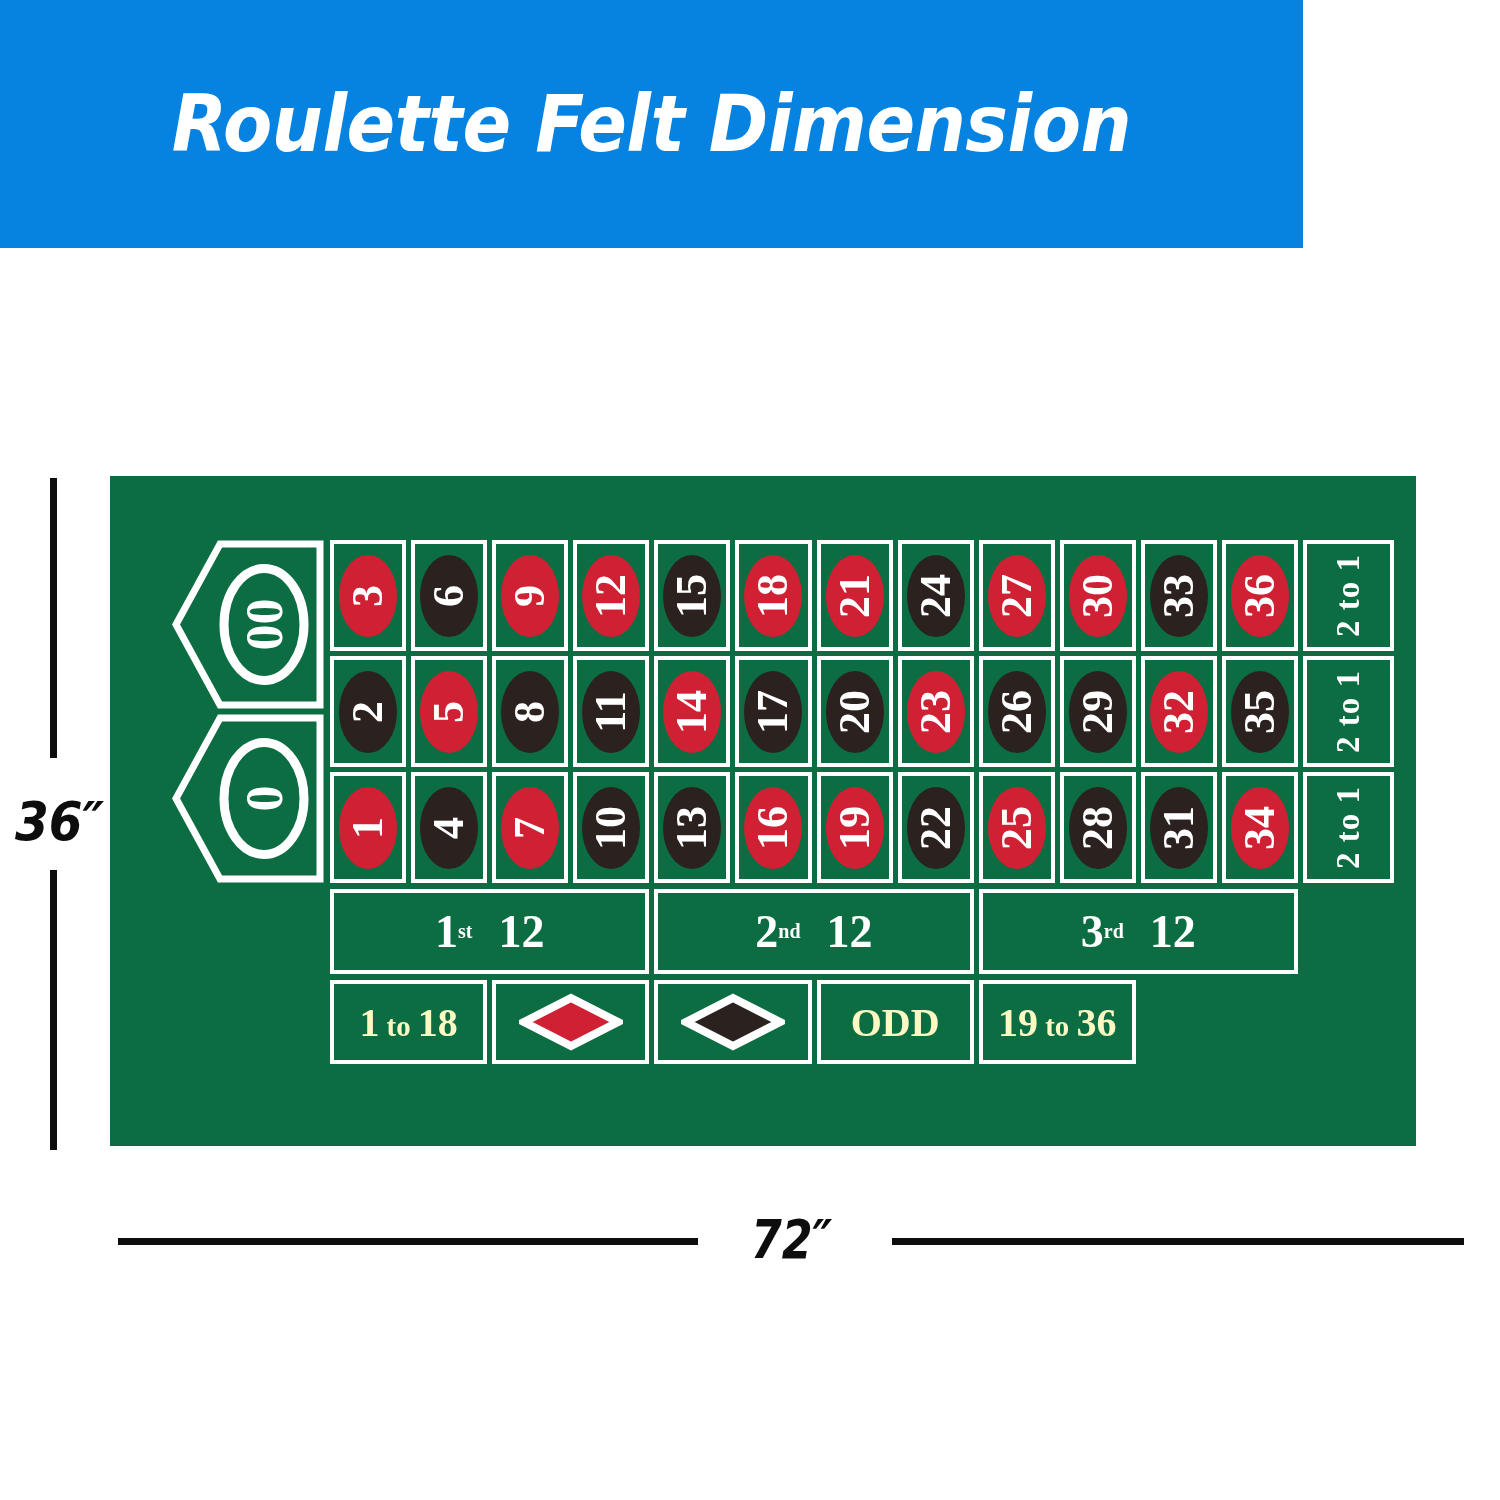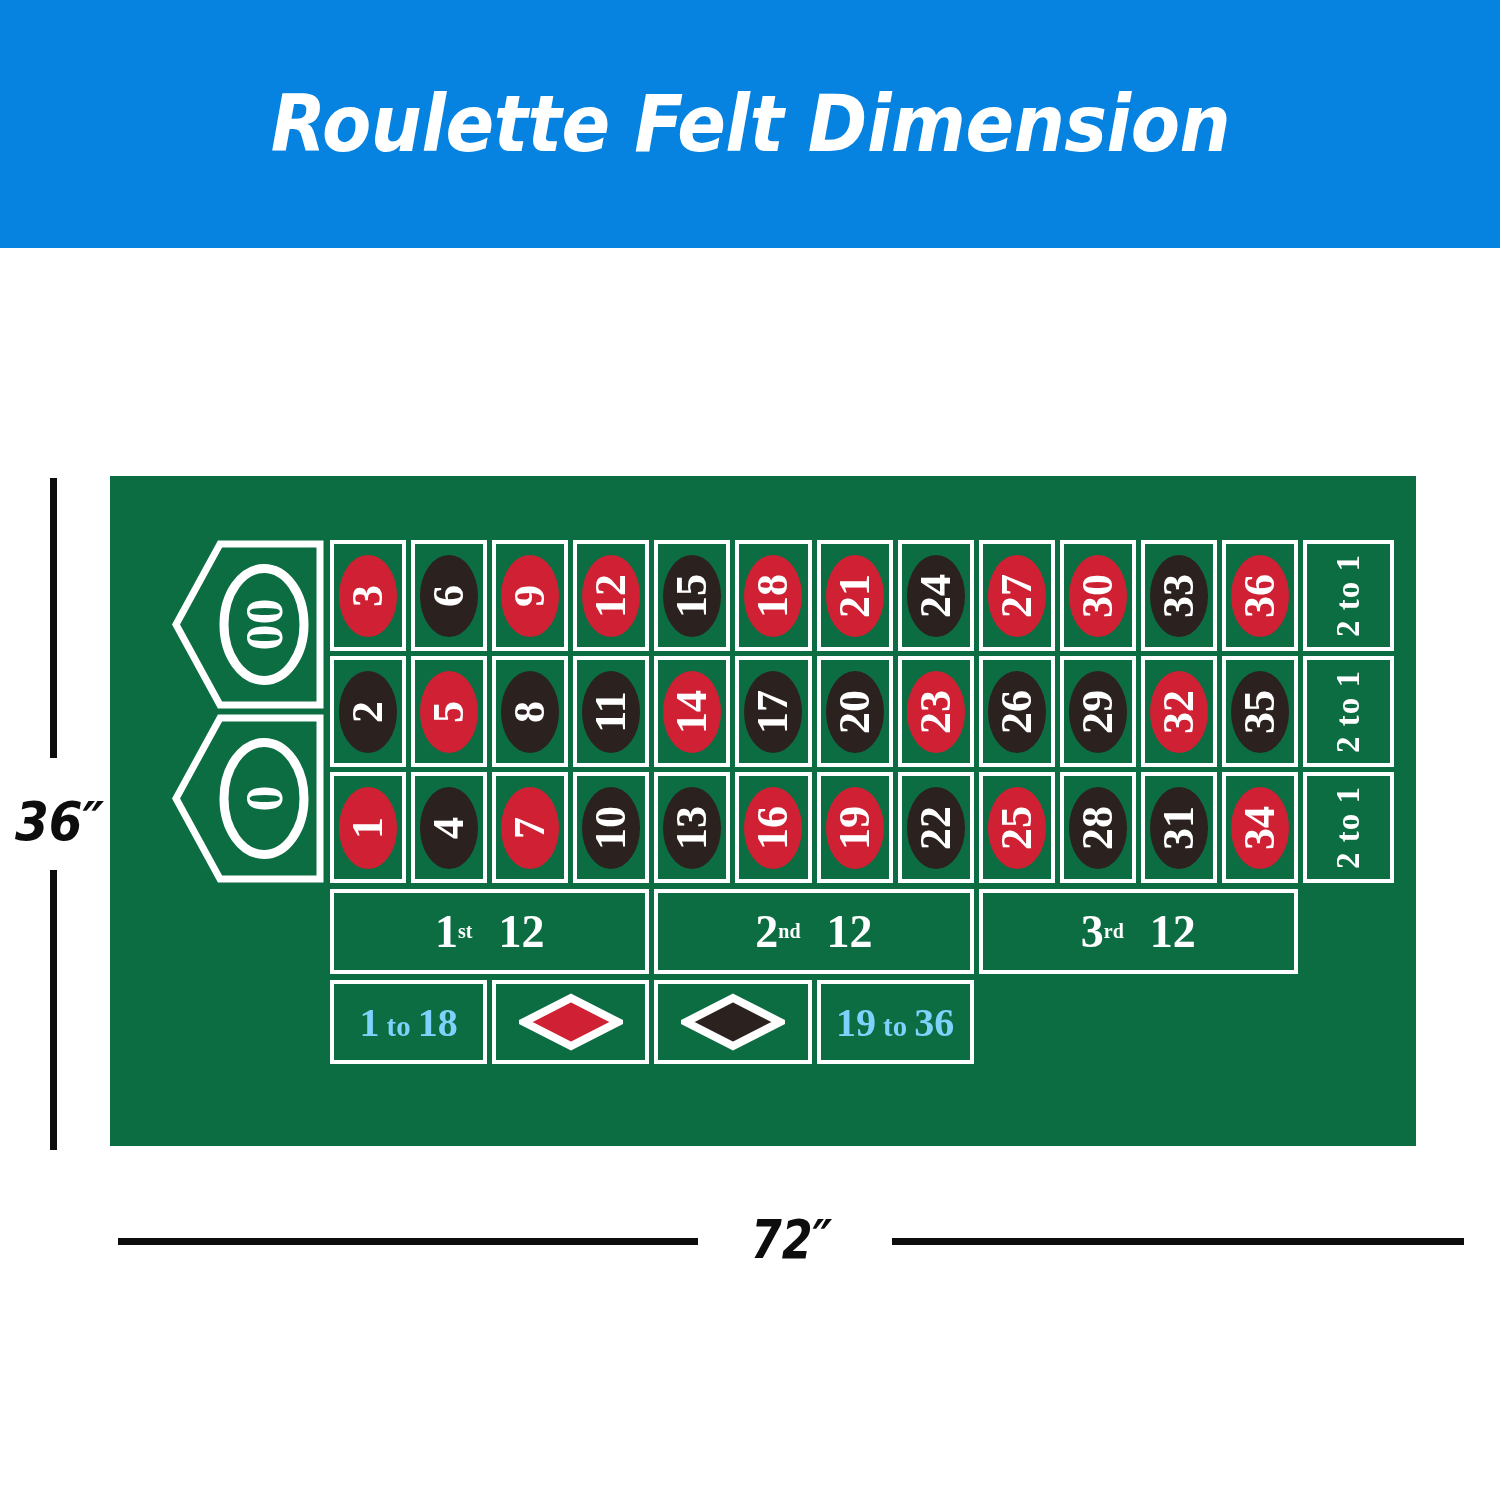--- a/index.html
+++ b/index.html
@@ -14,21 +14,21 @@
     font-family: "Liberation Sans", sans-serif;
     overflow: hidden;
     position: relative;
   }
 
   
   #header-banner {
     position: absolute;
     left: 0;
     top: 0;
-    width: 1500px;
+    width: 1303px;
     height: 248px;
     background: #0682e0;
     display: flex;
     align-items: center;
     justify-content: center;
   }
   #header-title {
     color: #ffffff;
     font-family: "DejaVu Sans", sans-serif;
     font-size: 78px;
@@ -221,21 +221,21 @@
     grid-template-columns: repeat(6, 1fr);
     gap: 5px;
   }
   .outside-cell {
     border: 4px solid #ffffff;
     box-sizing: border-box;
     background: #0c6d42;
     display: flex;
     align-items: center;
     justify-content: center;
-    color: #7dd3fc;
+    color: #fef9c3;
     font-family: "Liberation Serif", serif;
     font-weight: bold;
     font-size: 40px;
     white-space: nowrap;
   }
 
   .diamond {
     width: 104px;
     height: 58px;
     display: block;
@@ -500,18 +500,21 @@
           <svg class="diamond" viewBox="0 0 104 58">
             <polygon points="52,5 99,29 52,53 5,29" fill="#cf2034" stroke="#ffffff" stroke-width="8" stroke-linejoin="miter"></polygon>
           </svg>
         </div>
         <div class="outside-cell">
           <svg class="diamond" viewBox="0 0 104 58">
             <polygon points="52,5 99,29 52,53 5,29" fill="#2b2220" stroke="#ffffff" stroke-width="8" stroke-linejoin="miter"></polygon>
           </svg>
         </div>
         <div class="outside-cell">
+          <span>ODD</span>
+        </div>
+        <div class="outside-cell">
           <span><span><span>19</span><span style="font-size: 0.72em;"> to </span><span>36</span></span></span>
         </div>
       </div>
 
   </div>
 </div>
 
 </body></html>

